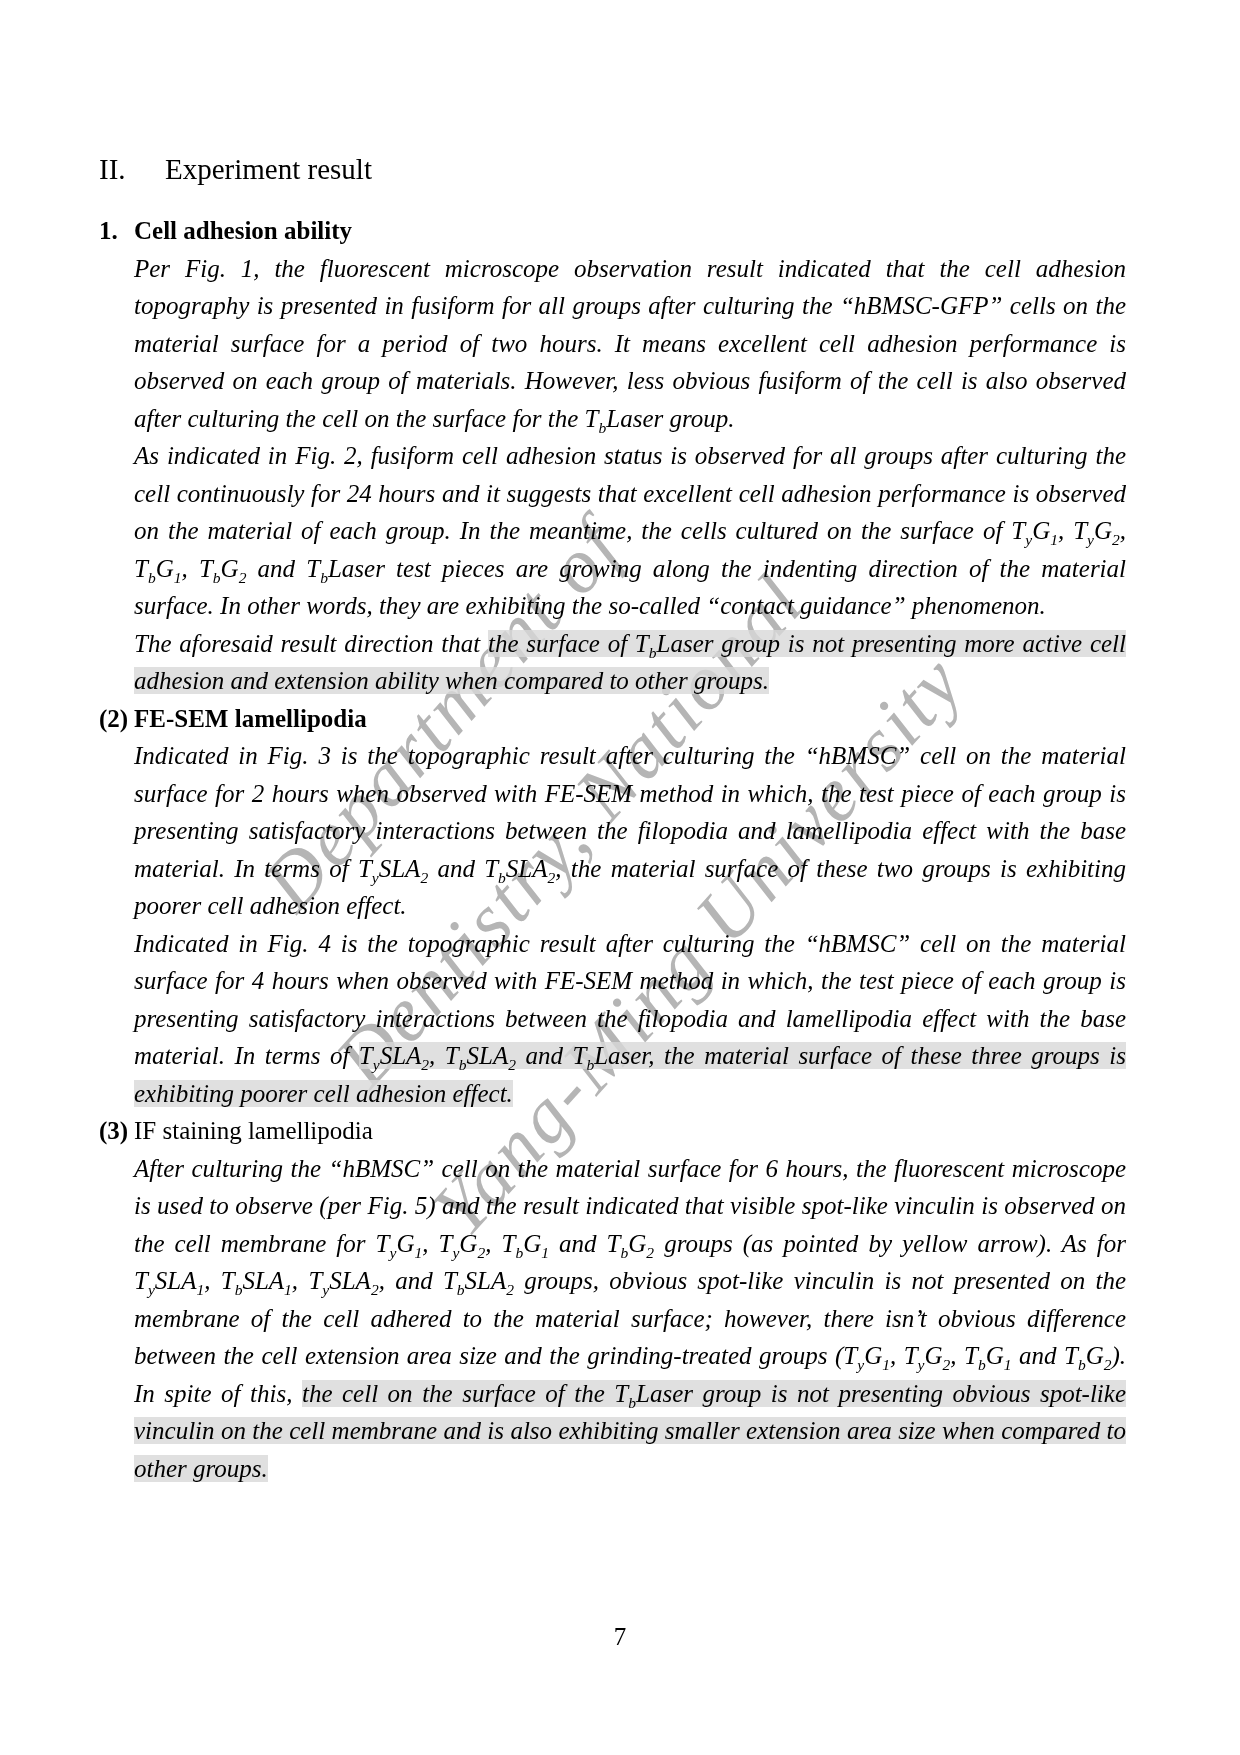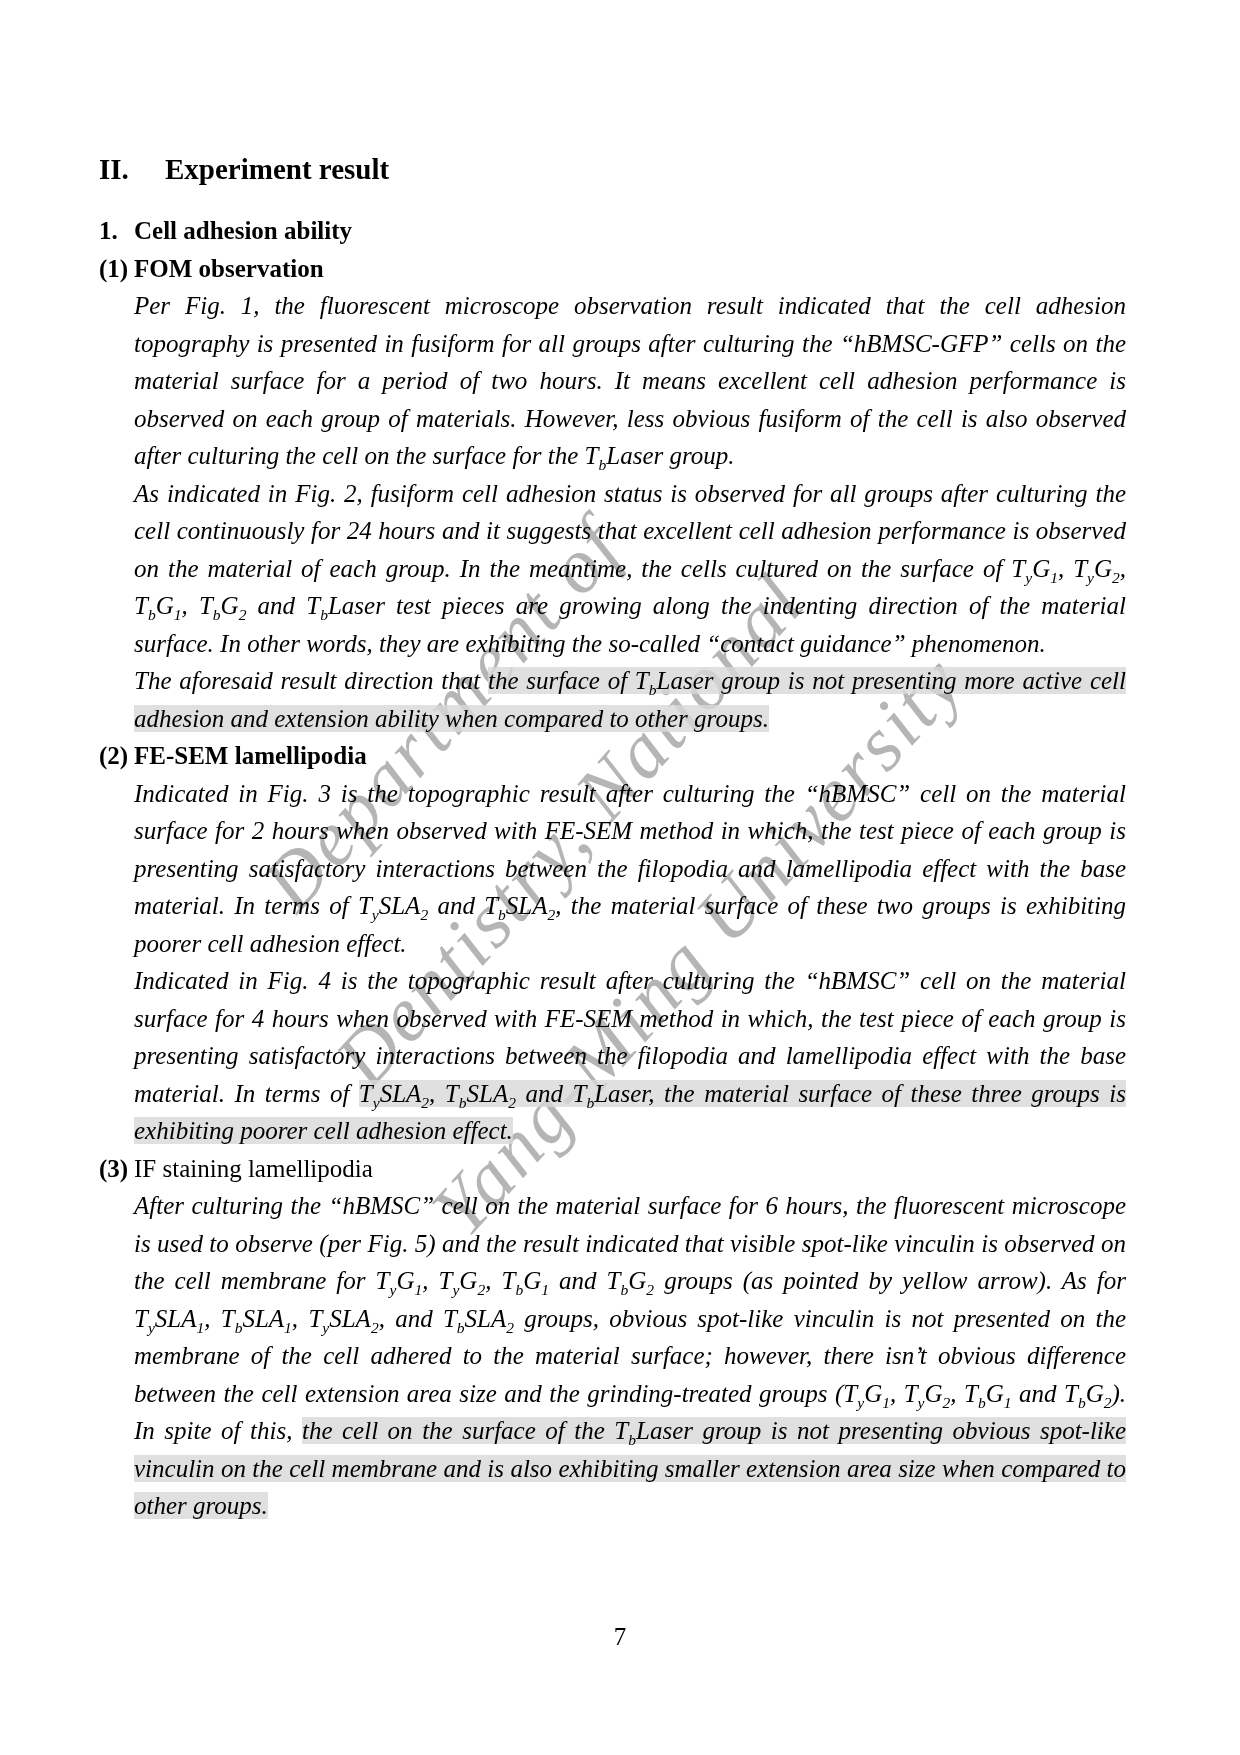--- a/index.html
+++ b/index.html
@@ -19,21 +19,21 @@
     display:flex;flex-direction:column;justify-content:center;align-items:center;
     transform:rotate(-48deg);
     font-style:italic;font-size:78px;line-height:172px;
     color:var(--wm);letter-spacing:3px;white-space:nowrap;
     z-index:0;pointer-events:none;
   }
 
   .content{position:relative;z-index:1;padding:150px 114px 0 99px;}
 
   .heading{
-    font-size:29px;line-height:38px;font-weight:bold;margin:0 0 24px 0;
+    font-size:29px;line-height:38px;font-weight:normal;margin:0 0 24px 0;
   }
   .h-num{display:inline-block;width:66px;}
 
   .row{font-size:25px;line-height:37.5px;}
   .row .lbl{display:inline-block;width:35px;font-weight:bold;}
   .row .ttl{font-weight:bold;}
   .row .ttl.regular{font-weight:normal;}
 
   .para{
     margin:0 0 0 35px;font-size:25px;line-height:37.5px;
@@ -57,21 +57,20 @@
     <div>Dentistry, National</div>
     <div>Yang-Ming University</div>
   </div>
 
   <div class="content">
     <h1 class="heading">
       <span class="h-num">II.</span><span>Experiment result</span>
     </h1>
     <div id="blocks">
         <div class="row"><span class="lbl">1.</span><span class="ttl">Cell adhesion ability</span></div>
-        <div class="row"><span class="lbl">(1)</span><span class="ttl">FOM observation</span></div>
         <p class="para"><span>Per Fig. 1, the fluorescent microscope observation result indicated that the cell adhesion topography is presented in fusiform for all groups after culturing the “hBMSC-GFP” cells on the material surface for a period of two hours. It means excellent cell adhesion performance is observed on each group of materials. However, less obvious fusiform of the cell is also observed after culturing the cell on the surface for the T<sub>b</sub>Laser group.</span></p>
         <p class="para"><span>As indicated in Fig. 2, fusiform cell adhesion status is observed for all groups after culturing the cell continuously for 24 hours and it suggests that excellent cell adhesion performance is observed on the material of each group. In the meantime, the cells cultured on the surface of T<sub>y</sub>G<sub>1</sub>, T<sub>y</sub>G<sub>2</sub>, T<sub>b</sub>G<sub>1</sub>, T<sub>b</sub>G<sub>2</sub> and T<sub>b</sub>Laser test pieces are growing along the indenting direction of the material surface. In other words, they are exhibiting the so-called “contact guidance” phenomenon.</span></p>
         <p class="para"><span>The aforesaid result direction that </span><span class="hl">the surface of T<sub>b</sub>Laser group is not presenting more active cell adhesion and extension ability when compared to other groups.</span></p>
         <div class="row"><span class="lbl">(2)</span><span class="ttl">FE-SEM lamellipodia</span></div>
         <p class="para"><span>Indicated in Fig. 3 is the topographic result after culturing the “hBMSC” cell on the material surface for 2 hours when observed with FE-SEM method in which, the test piece of each group is presenting satisfactory interactions between the filopodia and lamellipodia effect with the base material. In terms of T<sub>y</sub>SLA<sub>2</sub> and T<sub>b</sub>SLA<sub>2</sub>, the material surface of these two groups is exhibiting poorer cell adhesion effect.</span></p>
         <p class="para"><span>Indicated in Fig. 4 is the topographic result after culturing the “hBMSC” cell on the material surface for 4 hours when observed with FE-SEM method in which, the test piece of each group is presenting satisfactory interactions between the filopodia and lamellipodia effect with the base material. In terms of </span><span class="hl">T<sub>y</sub>SLA<sub>2</sub>, T<sub>b</sub>SLA<sub>2</sub> and T<sub>b</sub>Laser, the material surface of these three groups is exhibiting poorer cell adhesion effect.</span></p>
         <div class="row"><span class="lbl">(3)</span><span class="ttl regular">IF staining lamellipodia</span></div>
         <p class="para"><span>After culturing the “hBMSC” cell on the material surface for 6 hours, the fluorescent microscope is used to observe (per Fig. 5) and the result indicated that visible spot-like vinculin is observed on the cell membrane for T<sub>y</sub>G<sub>1</sub>, T<sub>y</sub>G<sub>2</sub>, T<sub>b</sub>G<sub>1</sub> and T<sub>b</sub>G<sub>2</sub> groups (as pointed by yellow arrow). As for T<sub>y</sub>SLA<sub>1</sub>, T<sub>b</sub>SLA<sub>1</sub>, T<sub>y</sub>SLA<sub>2</sub>, and T<sub>b</sub>SLA<sub>2</sub> groups, obvious spot-like vinculin is not presented on the membrane of the cell adhered to the material surface; however, there isn’t obvious difference between the cell extension area size and the grinding-treated groups (T<sub>y</sub>G<sub>1</sub>, T<sub>y</sub>G<sub>2</sub>, T<sub>b</sub>G<sub>1</sub> and T<sub>b</sub>G<sub>2</sub>). In spite of this, </span><span class="hl">the cell on the surface of the T<sub>b</sub>Laser group is not presenting obvious spot-like vinculin on the cell membrane and is also exhibiting smaller extension area size when compared to other groups.</span></p>
       </div>
   </div>

